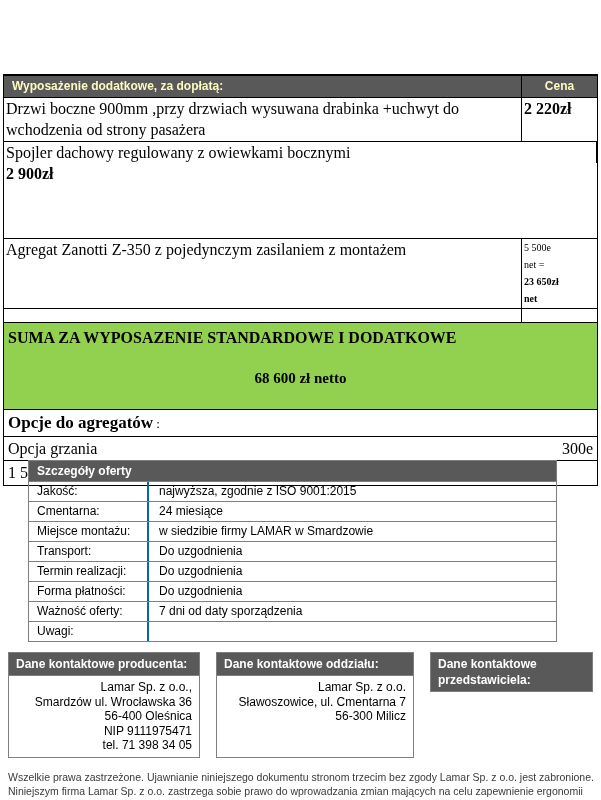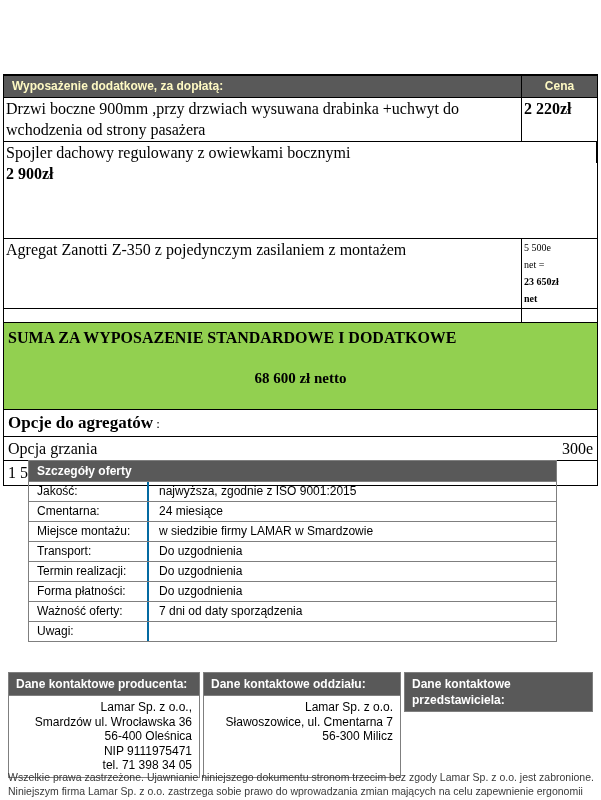--- a/index.html
+++ b/index.html
@@ -46,22 +46,22 @@
   
   .t2 { position:absolute; top:460px; left:8px; width:529px;margin-left:20px; }
   .t2-head { background:#595959; color:#fff; border:1px solid #7f7f7f;
              font:bold 12px/16px "Liberation Sans", sans-serif; padding:2px 8px; }
   .t2-row { display:flex; border:1px solid #7f7f7f; border-top:none;
             font-size:12px; line-height:15px; }
   .t2-label { flex:0 0 120px; border-right:2px solid #0369a1; padding:2px 8px; }
   .t2-value { flex:1; padding:2px 10px; }
 
   
-  .t3 { position:absolute; top:672px; left:8px; width:585px;
-        display:grid; grid-template-columns:192px 198px 1fr; column-gap:3px; }
+  .t3 { position:absolute; top:652px; left:8px; width:585px;
+        display:grid; grid-template-columns:192px 198px 1fr; column-gap:16px; }
   .t3-col { display:flex; flex-direction:column; }
   .t3-head { background:#595959; color:#fff; border:1px solid #7f7f7f;
              font:bold 12px/16px "Liberation Sans", sans-serif; padding:3px 7px; }
   .t3-body { flex:1; border:1px solid #7f7f7f; border-top:none; padding:4px 7px;
              font-size:12px; line-height:14.5px;text-align:right; }
   .t3-lines { white-space:pre-line; }
   .email-link { color:#0563c1; text-decoration:underline; cursor:pointer; }
 
   
   .footer { position:absolute; top:771px; left:8px; width:589px;

